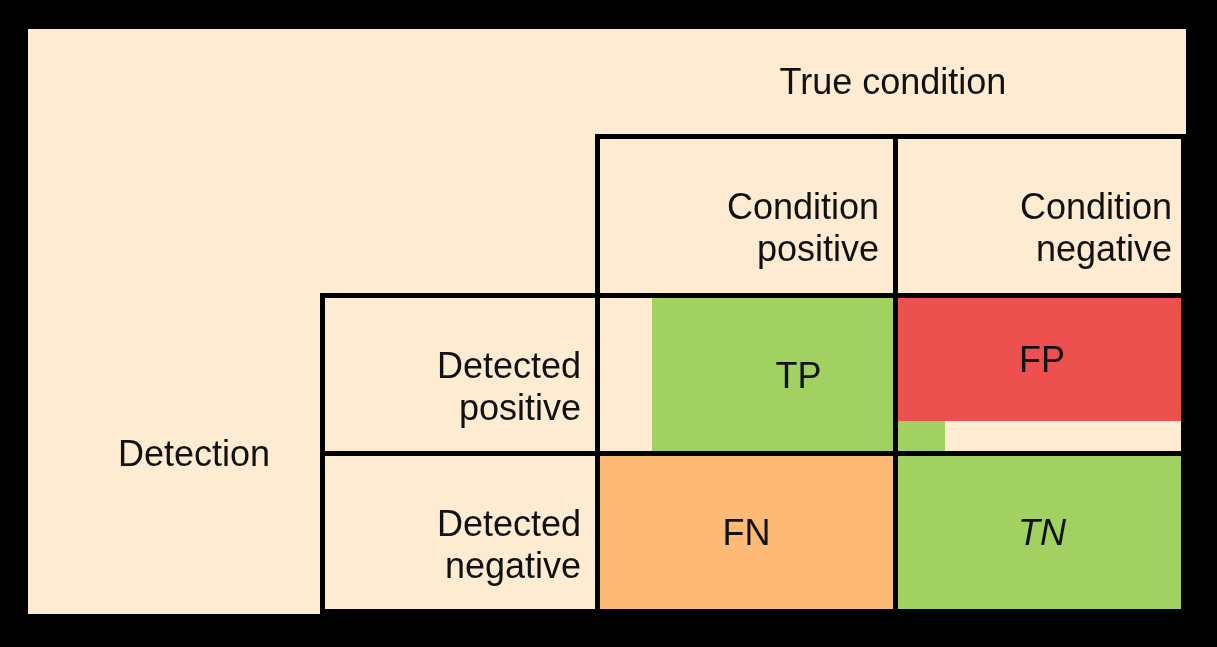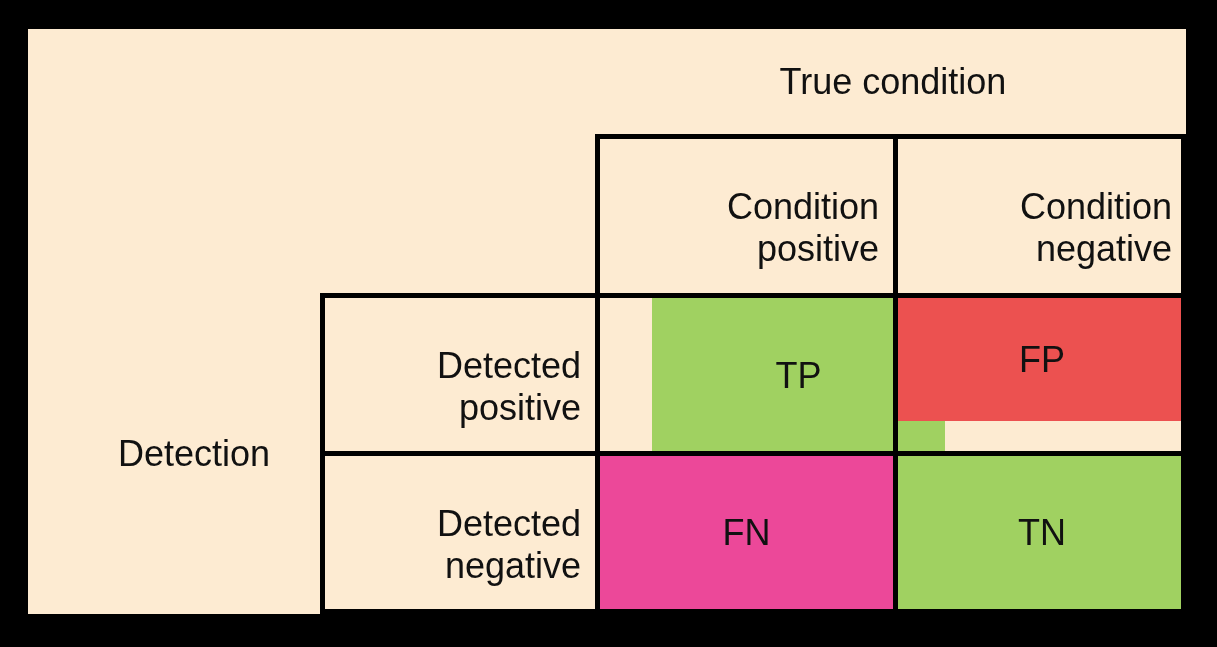--- a/index.html
+++ b/index.html
@@ -64,21 +64,21 @@
   
   .col-header-1 { left: 600px; top: 139px; width: 293px; height: 154px; }
   .col-header-2 { left: 898px; top: 139px; width: 288px; height: 154px; }
   .row-header-1 { left: 325px; top: 298px; width: 270px; height: 153px; }
   .row-header-2 { left: 325px; top: 456px; width: 270px; height: 153px; }
 
   
   .cell-r0c0 { left: 612px; top: 298px; width: 293px; height: 155px; margin-left: 40px; }
   .cell-r0c1 { left: 898px; top: 298px; width: 288px; height: 123px; }
   .cell-r1c0 { left: 600px; top: 456px; width: 293px; height: 153px; }
-  .cell-r1c1 { left: 898px; top: 456px; width: 288px; height: 153px; }
+  .cell-r1c1 { left: 898px; top: 456px; width: 288px; height: 153px; font-style: italic; }
 </style>
 </head>
 <body style="background: rgb(0, 0, 0);">
 
 <div class="panel" style="background: rgb(253, 235, 210);"></div>
 
 <div class="area centered true-condition-area">True condition</div>
 
 <div class="area centered detection-area">Detection</div>
 
@@ -91,21 +91,21 @@
 <div class="cell right-aligned row-header-1">Detected
 positive</div>
 
 <div class="cell right-aligned row-header-2">Detected
 negative</div>
 
 <div class="cell centered cell-r0c0" style="background: rgb(160, 209, 97);">TP</div>
 
 <div class="cell centered cell-r0c1" style="background: rgb(236, 81, 80);">FP</div>
 
-<div class="cell centered cell-r1c0" style="background: #ec4899;">FN</div>
+<div class="cell centered cell-r1c0" style="background: #fdba74;">FN</div>
 
 <div class="cell centered cell-r1c1" style="background: rgb(160, 209, 97);">TN</div>
 
 <div class="gridline h-header-top"></div>
 <div class="gridline h-header-bot"></div>
 <div class="gridline h-row-divider"></div>
 <div class="gridline h-table-bottom"></div>
 <div class="gridline v-rowheader-left"></div>
 <div class="gridline v-col-1"></div>
 <div class="gridline v-col-2"></div>

